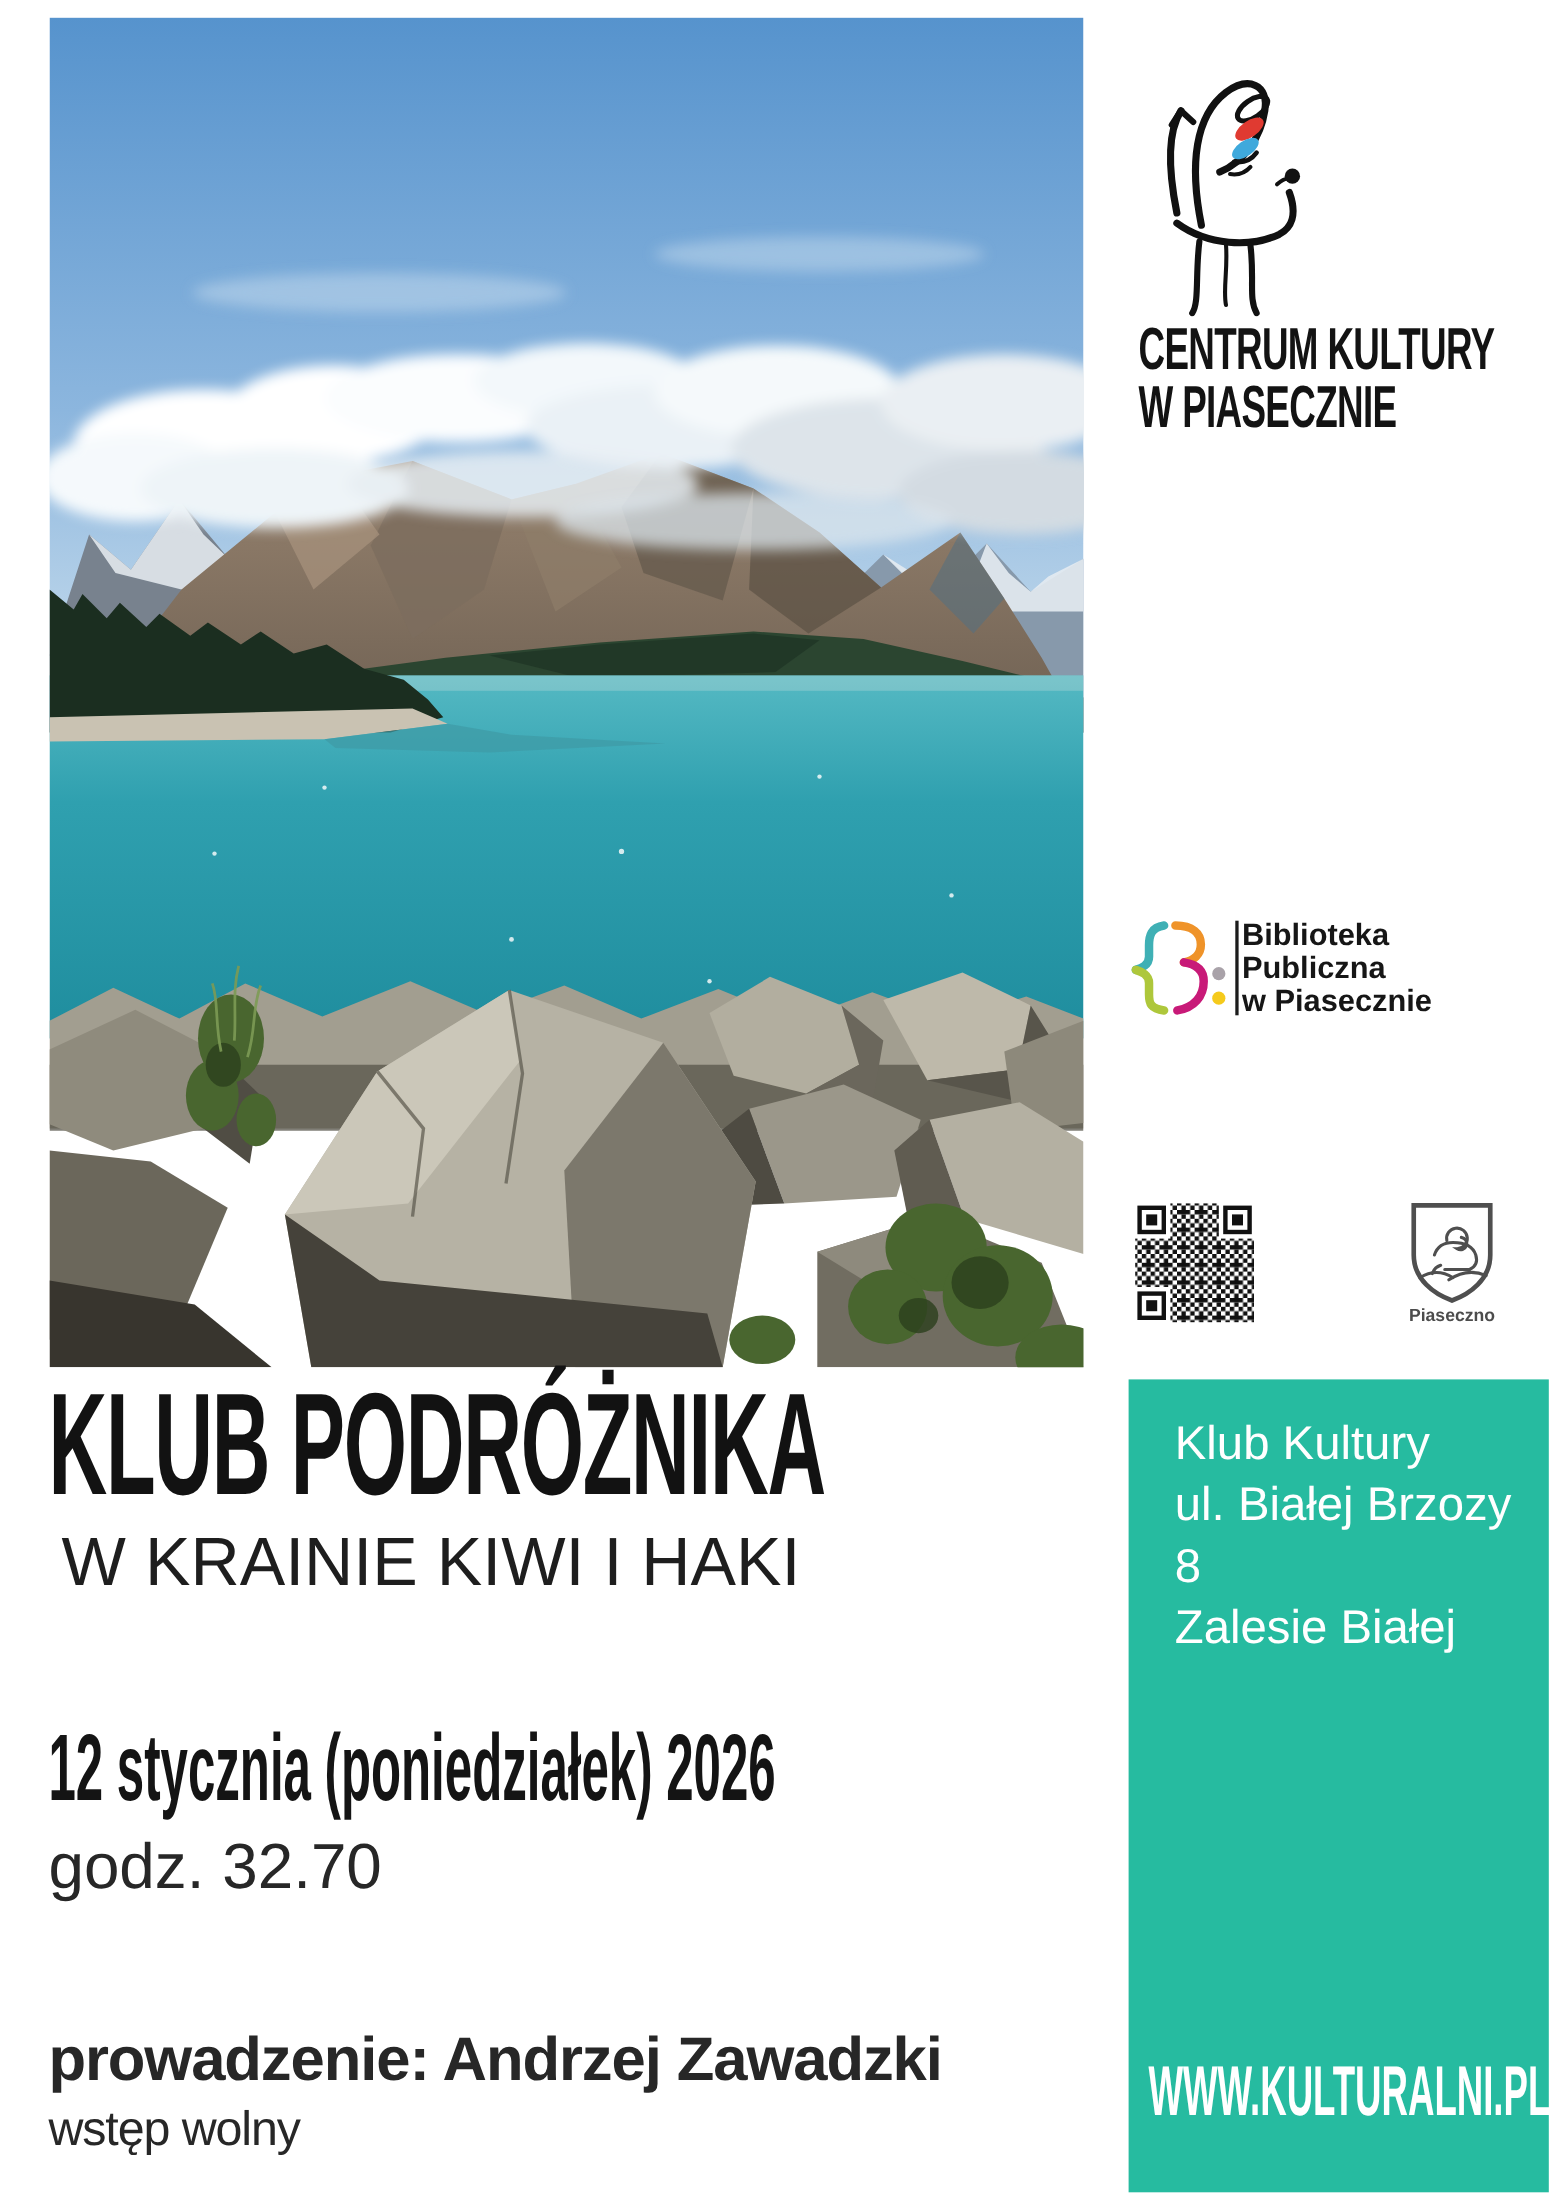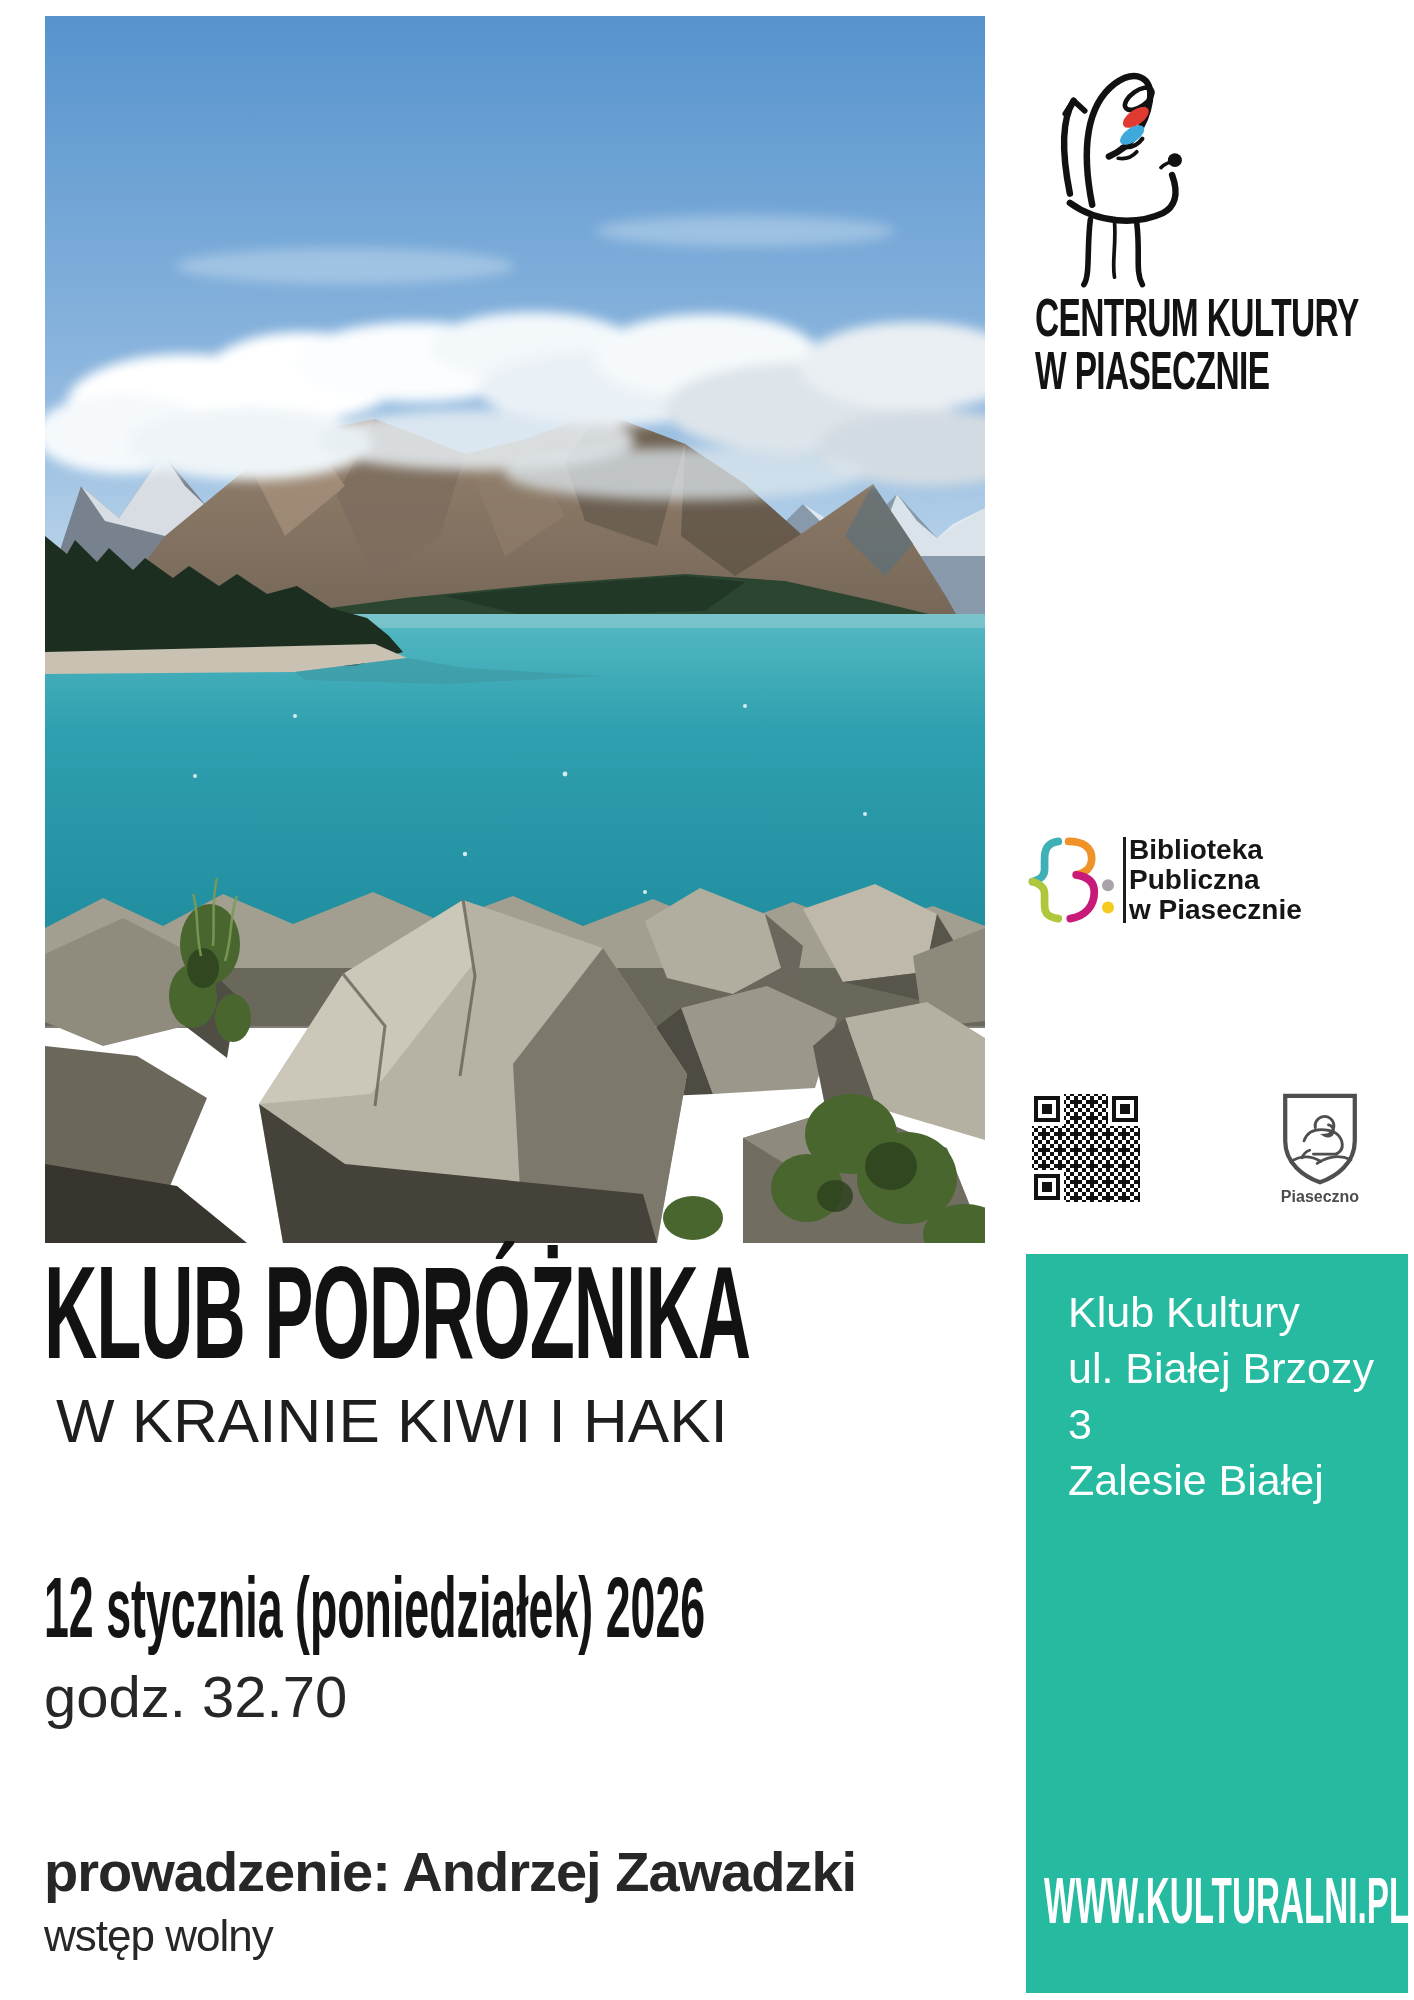--- a/index.html
+++ b/index.html
@@ -271,21 +271,21 @@
         <path d="M38,66 h24 M34,62 q-6,2 -8,8"></path>
         <path d="M14,74 Q30,64 46,74 M42,76 Q60,64 78,72"></path>
       </g>
     </svg>
     <div class="piaseczno-caption">Piaseczno</div>
   </div>
 
   <div class="teal-box">
     <div class="venue-lines">
       <div>Klub Kultury</div>
-      <div>ul. Białej Brzozy 3</div>
+      <div>ul. Białej Brzozy 8</div>
       <div>Zalesie Białej</div>
     </div>
     <div class="website">WWW.KULTURALNI.PL</div>
   </div>
 
   <h1 class="title">KLUB PODRÓŻNIKA</h1>
   <div class="subtitle">W KRAINIE KIWI I HAKI</div>
   <div class="date">12 stycznia (poniedziałek) 2026</div>
   <div class="time">godz. 32.70</div>
   <div class="host">prowadzenie: Andrzej Zawadzki</div>

